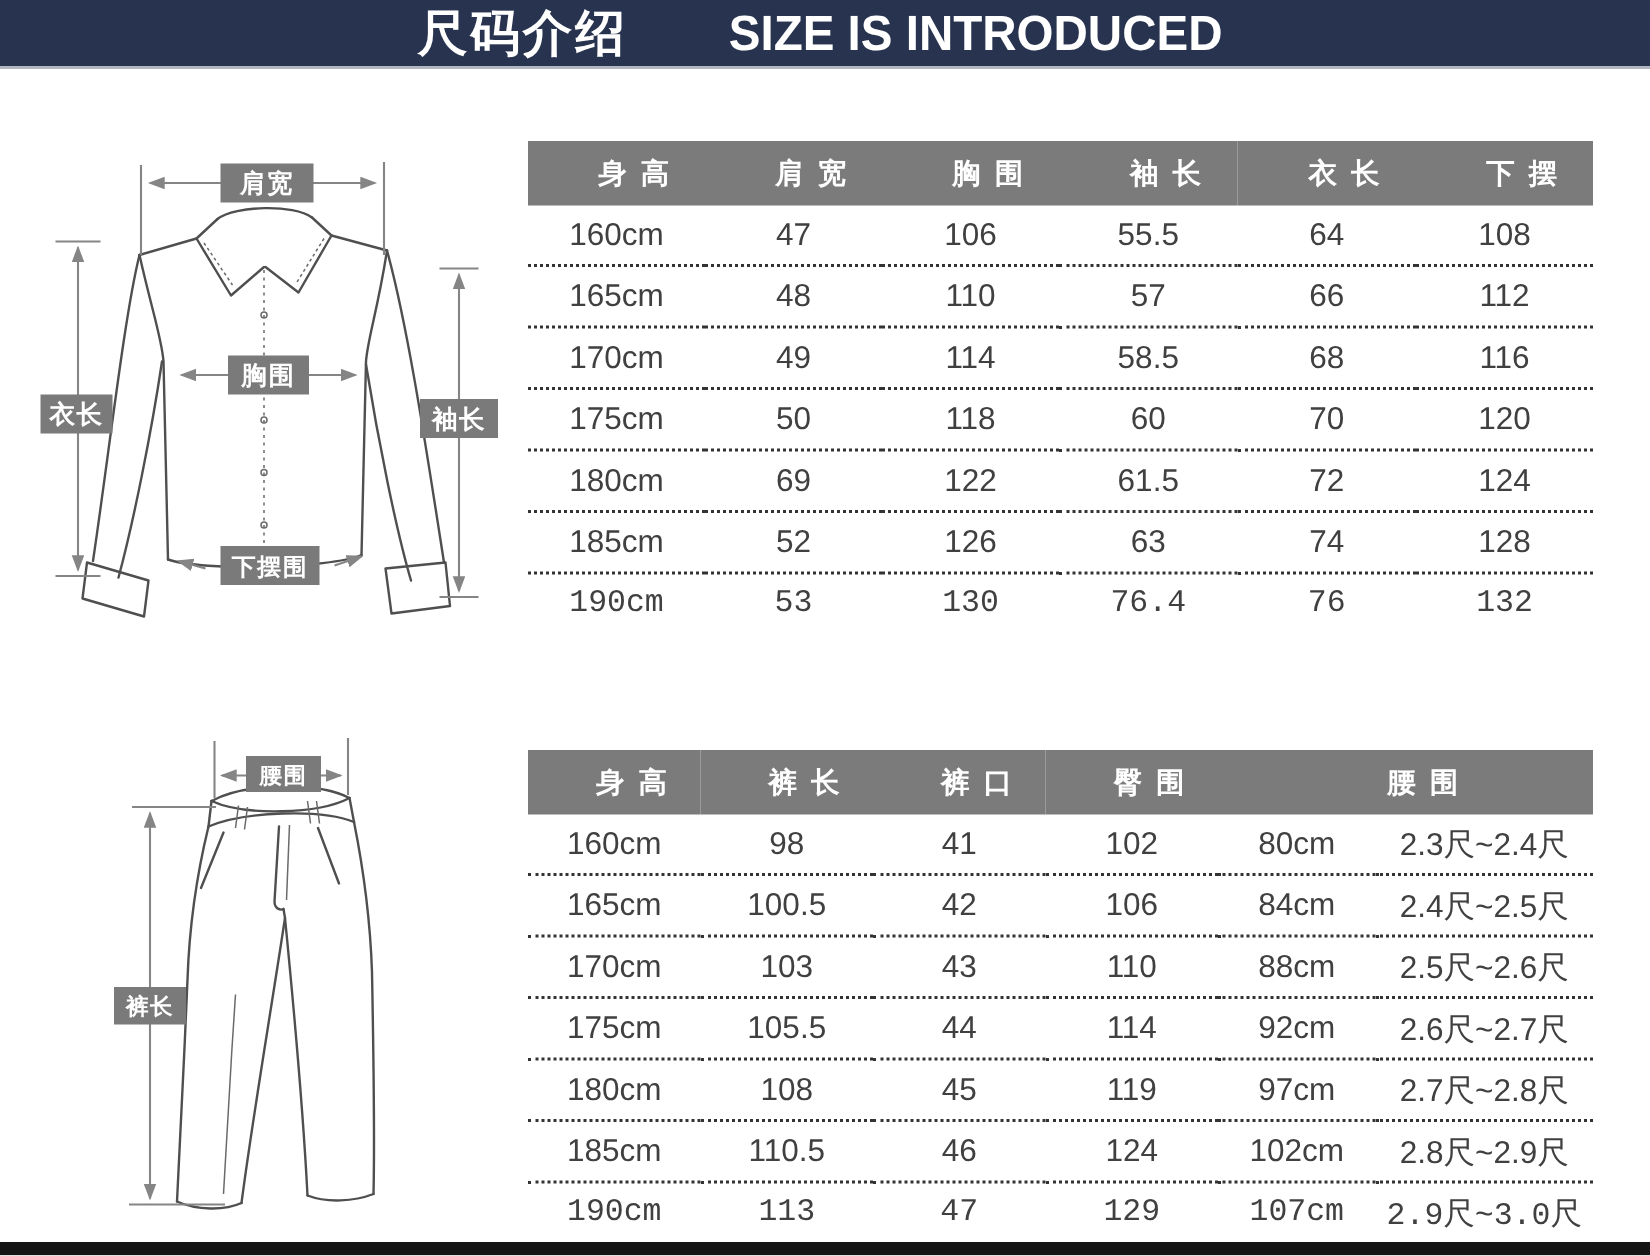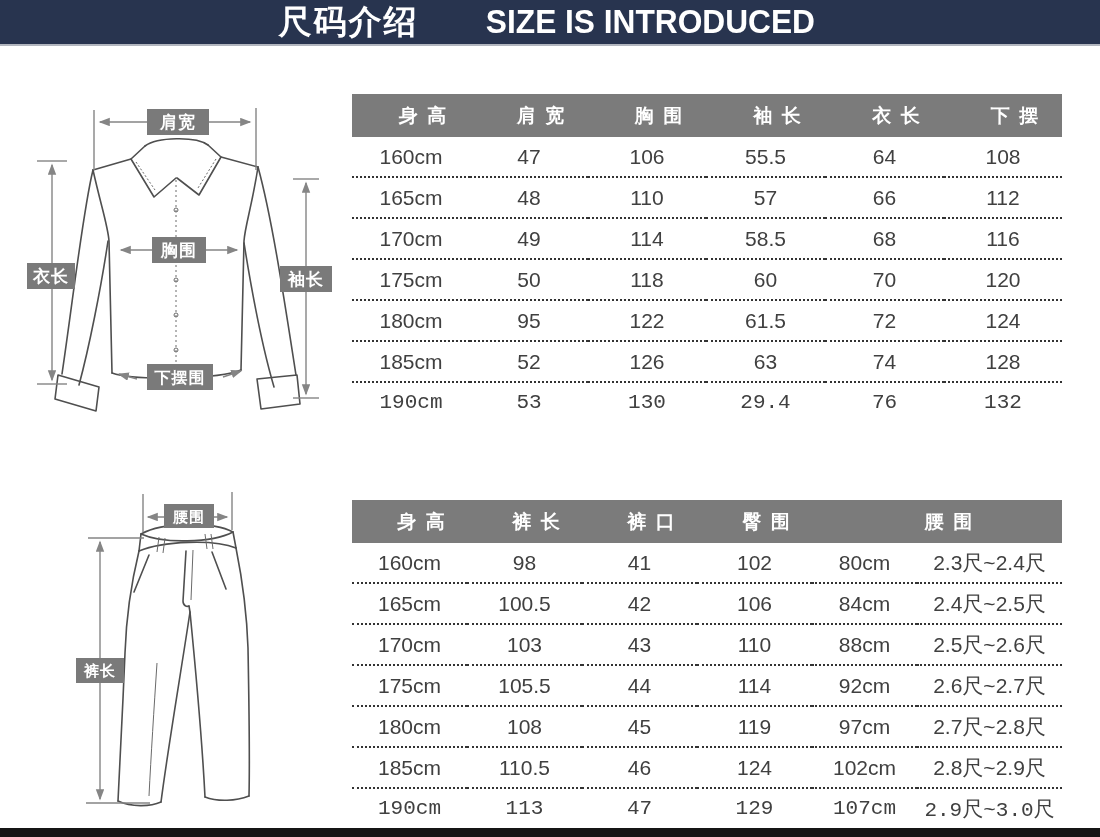--- a/index.html
+++ b/index.html
@@ -230,39 +230,39 @@
         <tr>
           <td>175cm</td>
           <td>50</td>
           <td>118</td>
           <td>60</td>
           <td>70</td>
           <td>120</td>
         </tr>
         <tr>
           <td>180cm</td>
-          <td>95</td>
+          <td>69</td>
           <td>122</td>
           <td>61.5</td>
           <td>72</td>
           <td>124</td>
         </tr>
         <tr>
           <td>185cm</td>
           <td>52</td>
           <td>126</td>
           <td>63</td>
           <td>74</td>
           <td>128</td>
         </tr>
         <tr>
           <td>190cm</td>
           <td>53</td>
           <td>130</td>
-          <td>29.4</td>
+          <td>76.4</td>
           <td>76</td>
           <td>132</td>
         </tr>
       </tbody>
   </table>
 
   <table class="size-table pants-table" id="pants-table">
     <colgroup>
       <col style="width:115px">
         <col style="width:115px">

